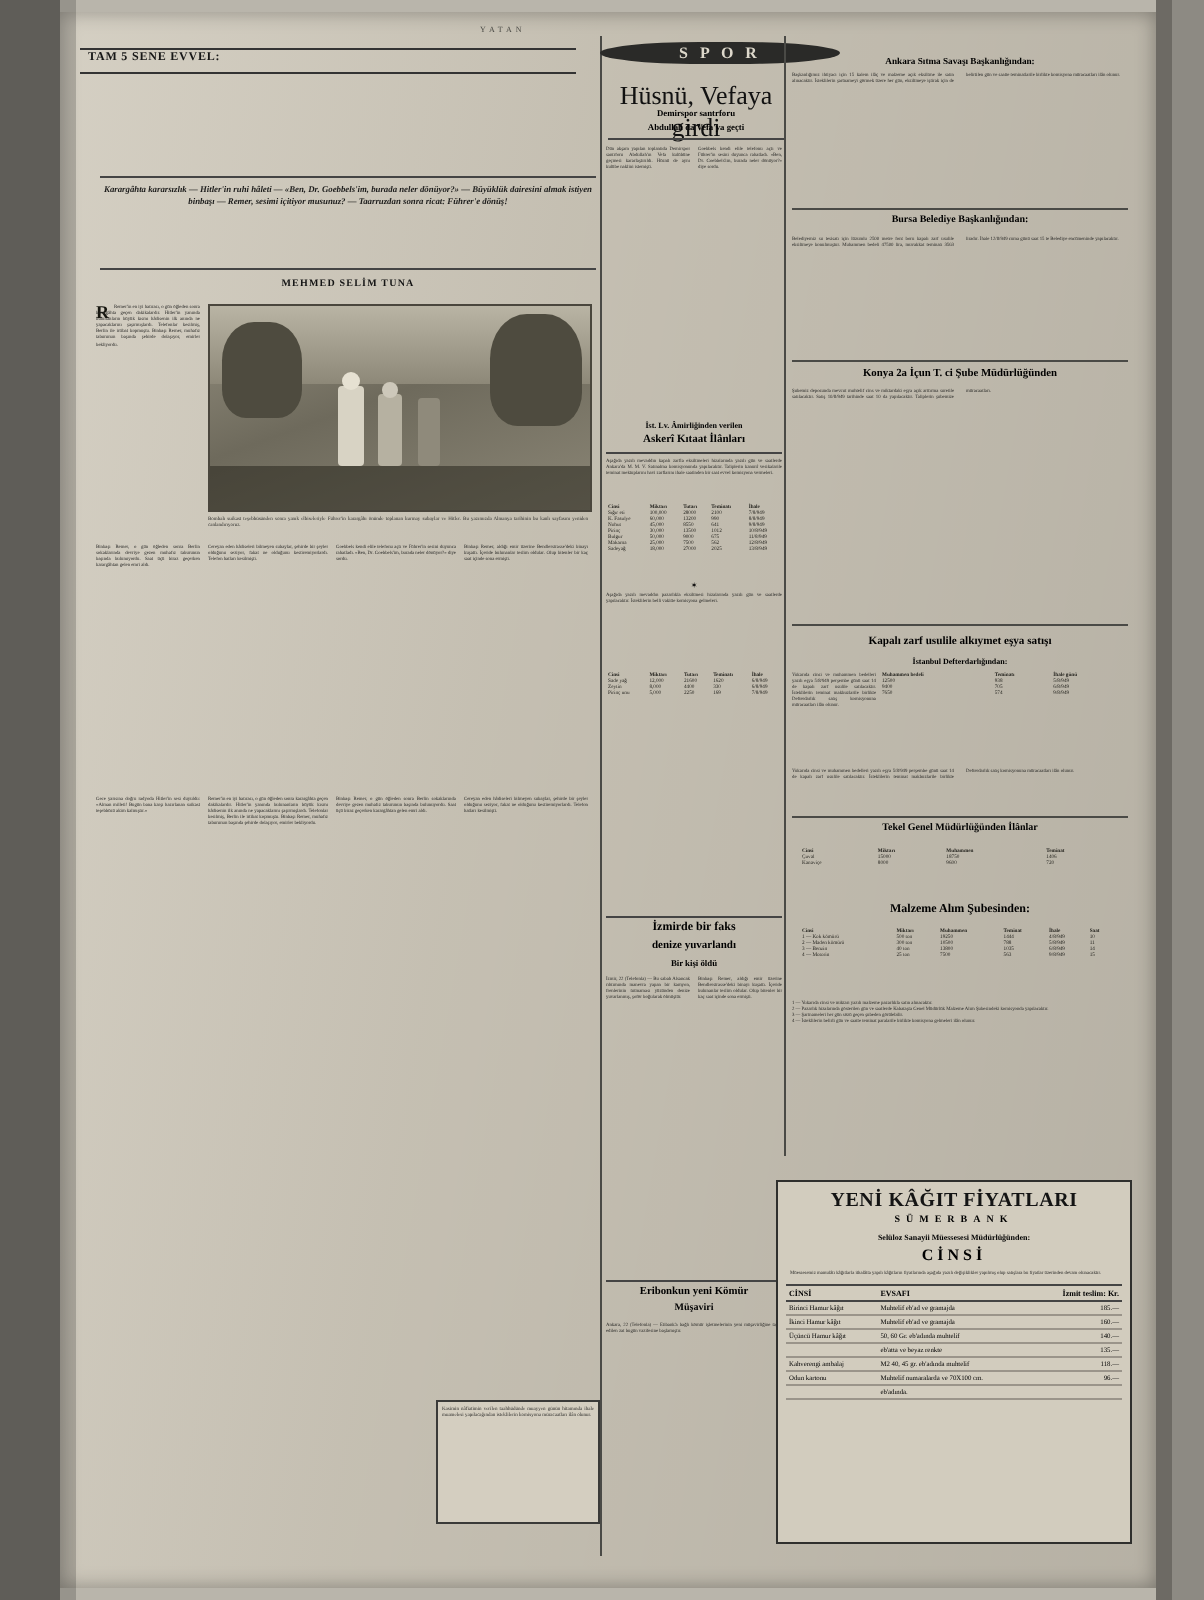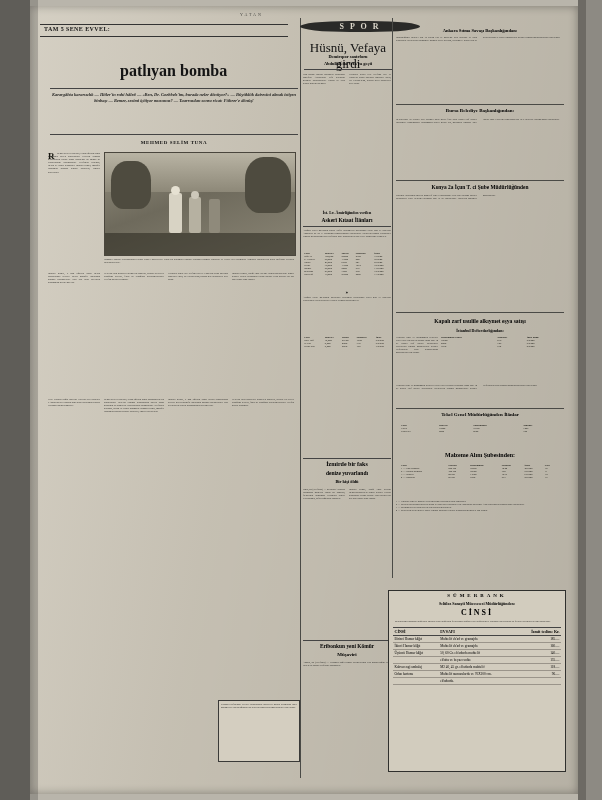--- a/index.html
+++ b/index.html
@@ -71,21 +71,20 @@
   <div class="edge-left"></div>
   <div class="paper"></div>
   <div class="edge-right"></div>
 
   <div style="position:absolute;left:240px;top:12px;font-size:4px;letter-spacing:2px;color:#4a4a45;">YATAN</div>
 
   <div class="topline"></div>
   <div class="masthead-label">TAM 5 SENE EVVEL:</div>
   <div class="topline2"></div>
 
-  <div class="headline2">patlıyan bomba</div>
 
   <div style="position:absolute;left:50px;top:88px;width:248px;border-top:1px solid #444;"></div>
   <div class="deck">Karargâhta kararsızlık — Hitler'in ruhi hâleti — «Ben, Dr. Goebbels'im, burada neler dönüyor?» — Büyüklük dairesini almak istiyen binbaşı — Remer, sesimi içitiyor musunuz? — Taarruzdan sonra ricat: Führer'e dönüş!</div>
   <div style="position:absolute;left:50px;top:134px;width:248px;border-top:1px solid #444;"></div>
   <div class="byline">MEHMED SELİM TUNA</div>
 
   <div style="position:absolute;left:48px;top:152px;font-size:9px;font-weight:bold;line-height:9px;color:#16160f;">R</div>
   <div class="col tiny" style="left:48px;top:152px;width:52px;height:96px;text-indent:9px;">Remer'in en iyi hatırası, o gün öğleden sonra karargâhta geçen dakikalardır. Hitler'in yanında bulunanların büyük kısmı hâdisenin ilk anında ne yapacaklarını şaşırmışlardı. Telefonlar kesilmiş, Berlin ile irtibat kopmuştu. Binbaşı Remer, muhafız taburunun başında şehirde dolaşıyor, emirler bekliyordu.</div>
 
   <div class="photo" style="left:104px;top:152px;width:190px;height:102px;">
@@ -364,20 +363,21 @@
           <td>15</td>
         </tr>
     </tbody>
   </table>
   <div class="tiny" style="position:absolute;left:396px;top:500px;width:168px;height:74px;white-space:pre-line;">1 — Yukarıda cinsi ve miktarı yazılı malzeme pazarlıkla satın alınacaktır.
 2 — Pazarlık hizalarında gösterilen gün ve saatlerde Kabataşta Genel Müdürlük Malzeme Alım Şubesindeki komisyonda yapılacaktır.
 3 — Şartnameleri her gün sözü geçen şubeden görülebilir.
 4 — İsteklilerin belirli gün ve saatte teminat paralarile birlikte komisyona gelmeleri ilân olunur.</div>
 
   <div class="bigad">
+    <div class="t1">YENİ KÂĞIT FİYATLARI</div>
     <div class="t2">SÜMERBANK</div>
     <div class="t3">Selüloz Sanayii Müessesesi Müdürlüğünden:</div>
     <div class="t4">CİNSİ</div>
     <div class="tiny" style="margin:3px 6px 0;">Müessesemiz mamulâtı kâğıtlarla ithalâtta yapılı kâğıtların fiyatlarında aşağıda yazılı değişiklikler yapılmış olup satışlara bu fiyatlar üzerinden devam olunacaktır.</div>
     <table>
       <thead>
           <tr>
         <th style="text-align:left">CİNSİ</th>
         <th style="text-align:left">EVSAFI</th>
         <th style="text-align:right">İzmit teslim: Kr.</th>

